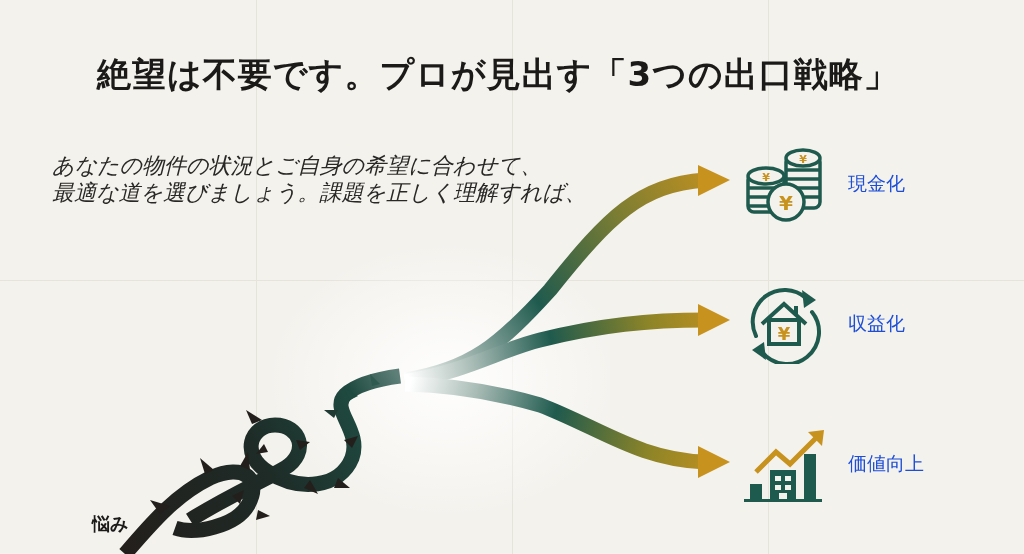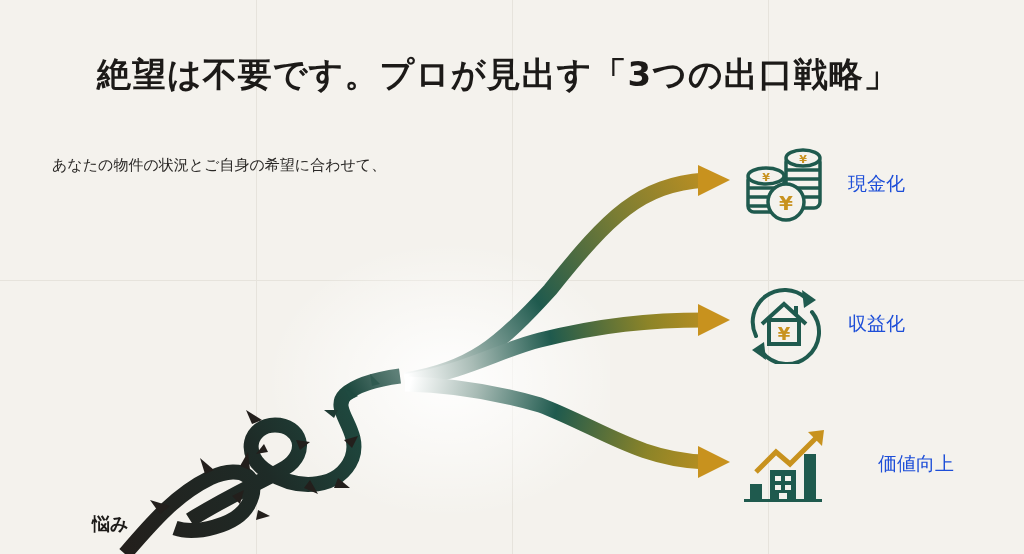--- a/index.html
+++ b/index.html
@@ -16,21 +16,21 @@
       position: absolute; left: 250px; top: 230px; width: 360px; height: 300px;
       background: radial-gradient(ellipse at 55% 50%, rgba(255,255,255,0.95) 0%, rgba(255,255,255,0.5) 30%, rgba(255,255,255,0) 65%);
     }
     .title {
       position: absolute; left: 52px; top: 52px;
       font-size: 34px; font-weight: bold; letter-spacing: 1px;
       color: #1c1a18; white-space: nowrap; margin-left: 45px;
     }
     .intro {
       position: absolute; left: 52px; top: 152px;
-      font-size: 15px; line-height: 27px; color: #2a2826;
+      font-size: 22px; line-height: 27px; color: #2a2826; font-style: italic;
     }
     .intro div { white-space: nowrap; }
     .diagram { position: absolute; left: 0; top: 0; width: 1024px; height: 554px; }
     .outcome {
       position: absolute; display: flex; align-items: center;
     }
     .outcome .icon { width: 84px; height: 80px; display: flex; align-items: center; justify-content: center; }
     .outcome .label {
       margin-left: 22px; font-size: 19px; font-weight: normal; color: #1d4ed8; white-space: nowrap;
     }
@@ -45,20 +45,21 @@
 <div class="grid-v" style="left:256px"></div>
 <div class="grid-v" style="left:512px"></div>
 <div class="grid-v" style="left:768px"></div>
 <div class="grid-h" style="top:280px"></div>
 <div class="glow"></div>
 
 <h1 class="title">絶望は不要です。プロが見出す「3つの出口戦略」</h1>
 
 <div class="intro">
   <div>あなたの物件の状況とご自身の希望に合わせて、</div>
+  <div>最適な道を選びましょう。課題を正しく理解すれば、</div>
 </div>
 
 <svg class="diagram" viewBox="0 0 1024 554" xmlns="http://www.w3.org/2000/svg">
   <defs>
     <linearGradient id="thornGrad" x1="120" y1="540" x2="400" y2="380" gradientUnits="userSpaceOnUse">
       <stop offset="0" stop-color="#231f1c"></stop>
       <stop offset="0.5" stop-color="#1e2b27"></stop>
       <stop offset="0.85" stop-color="#1f4a40"></stop>
       <stop offset="1" stop-color="#5d7f77"></stop>
     </linearGradient>
@@ -158,21 +159,21 @@
         <polyline points="20,40 42,20 64,40"></polyline>
         <rect x="27" y="36" width="30" height="24"></rect>
         <line x1="54" y1="22" x2="54" y2="32"></line>
       </g>
       <text x="42" y="56" font-family="DejaVu Sans, sans-serif" font-weight="bold" font-size="18" fill="#c8921e" text-anchor="middle">¥</text>
     </svg>
   </div>
   <span class="label">収益化</span>
 </div>
 
-<div class="outcome" style="left:742px; top:424px;gap:30px;">
+<div class="outcome" style="left:742px; top:424px;">
   <div class="icon">
     <svg width="84" height="80" viewBox="0 0 84 80">
       <polyline points="14,48 34,28 48,40 76,12" fill="none" stroke="#c8921e" stroke-width="5" stroke-linejoin="miter"></polyline>
       <polygon points="66,8 82,6 80,22" fill="#c8921e"></polygon>
       <rect x="8" y="60" width="12" height="16" fill="#1f5a4e"></rect>
       <rect x="28" y="46" width="26" height="30" fill="#1f5a4e"></rect>
       <rect x="62" y="30" width="12" height="46" fill="#1f5a4e"></rect>
       <g fill="#f4f2ed">
         <rect x="33" y="52" width="6" height="5"></rect>
         <rect x="43" y="52" width="6" height="5"></rect>

